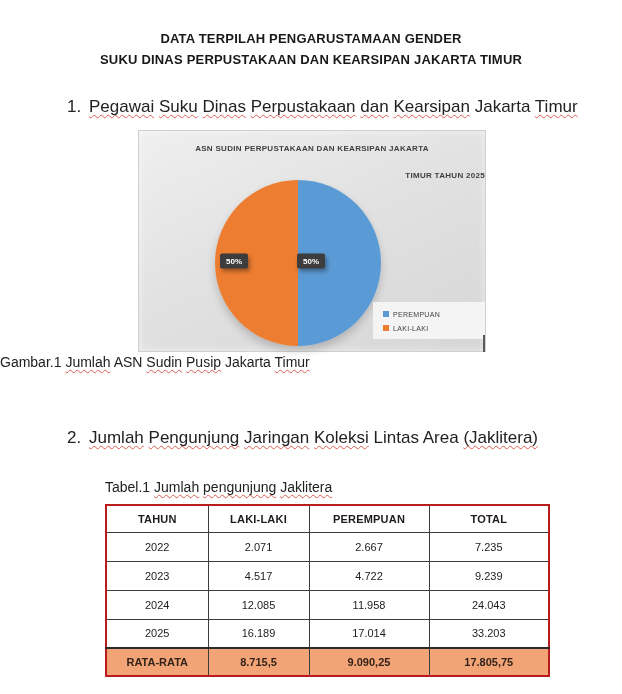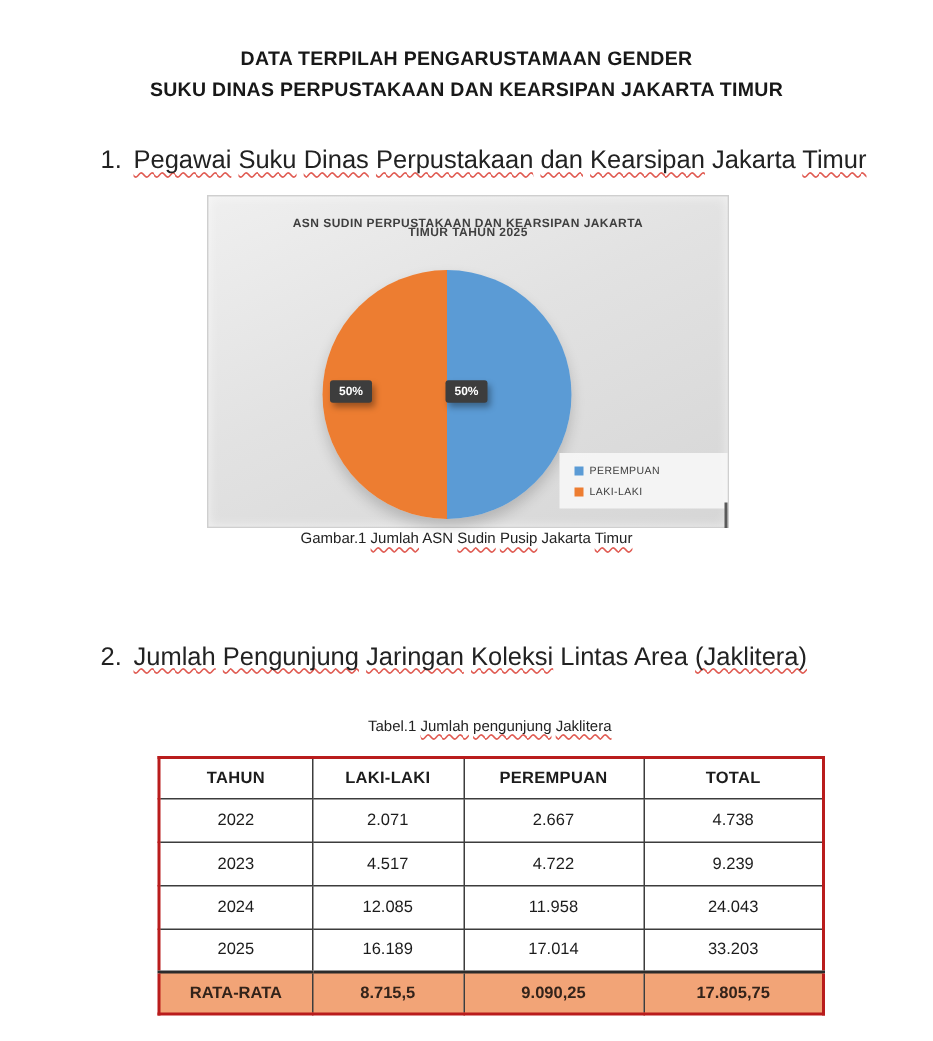--- a/index.html
+++ b/index.html
@@ -19,37 +19,37 @@
   .sq { text-decoration-line:underline; text-decoration-style:wavy; text-decoration-color:#e05b52;
         text-decoration-thickness:1px; text-underline-offset:2px; text-decoration-skip-ink:none; }
 
   
   .figure { position:absolute; left:138px; top:130px; width:348px; height:222px;
             background:linear-gradient(155deg,#efefef 0%,#e2e2e2 45%,#d6d6d6 100%);
             border:1px solid #cfcfcf; box-shadow:inset 0 0 8px rgba(255,255,255,.6); }
   .chart-title { position:absolute; left:0; width:100%; text-align:center;
                  font-size:8px; font-weight:bold; color:#3f3f3f; letter-spacing:.3px; }
   .chart-title.l1 { top:13px; }
-  .chart-title.l2 { top:19px; }
+  .chart-title.l2 { top:40px;text-align:right; }
   .pie { position:absolute; left:76px; top:49px; width:166px; height:166px; border-radius:50%;
          box-shadow:0 5px 9px rgba(0,0,0,.18); }
   .pie-label { position:absolute; transform:translate(-50%,-50%);
                background:#3d3d3d; color:#ffffff; font-size:8px; font-weight:bold;
                padding:3px 6px; border-radius:2px; box-shadow:2px 3px 4px rgba(0,0,0,.35); }
   .pie-label.left  { left:95px;  top:130px; }
   .pie-label.right { left:172px; top:130px; }
   .legend { position:absolute; left:234px; top:171px; width:112px; height:37px;
             background:rgba(246,246,246,.92); padding:5px 0 0 10px; }
   .legend-entry { display:flex; align-items:center; height:14px; }
   .legend-swatch { width:6px; height:6px; margin-right:4px; flex:0 0 auto; }
   .legend-label { font-size:7px; color:#404040; letter-spacing:.3px; }
   .artifact { position:absolute; left:344px; top:204px; width:2px; height:17px; background:#5a5a5a; }
 
   
-  .caption { position:absolute; text-align:center; font-size:10px; color:#222; }
+  .caption { position:absolute; font-size:14px; color:#222; }
   .fig-caption { left:0; top:354px; width:622px; }
   .tbl-caption { left:105px; top:479px; width:443px; }
 
   
   .data-table { position:absolute; left:105px; top:504px; width:443px;
                 border-collapse:collapse; font-size:11px; color:#1c1c1c;
                 border:2px solid #b91c1c; table-layout:fixed; }
   .data-table col.c1 { width:102px; }
   .data-table col.c2 { width:101px; }
   .data-table col.c3 { width:120px; }
@@ -112,21 +112,21 @@
         <th>LAKI-LAKI</th>
         <th>PEREMPUAN</th>
         <th>TOTAL</th>
       </tr>
     </thead>
     <tbody>
         <tr>
           <td>2022</td>
           <td>2.071</td>
           <td>2.667</td>
-          <td>4.738</td>
+          <td>7.235</td>
         </tr>
         <tr>
           <td>2023</td>
           <td>4.517</td>
           <td>4.722</td>
           <td>9.239</td>
         </tr>
         <tr>
           <td>2024</td>
           <td>12.085</td>

